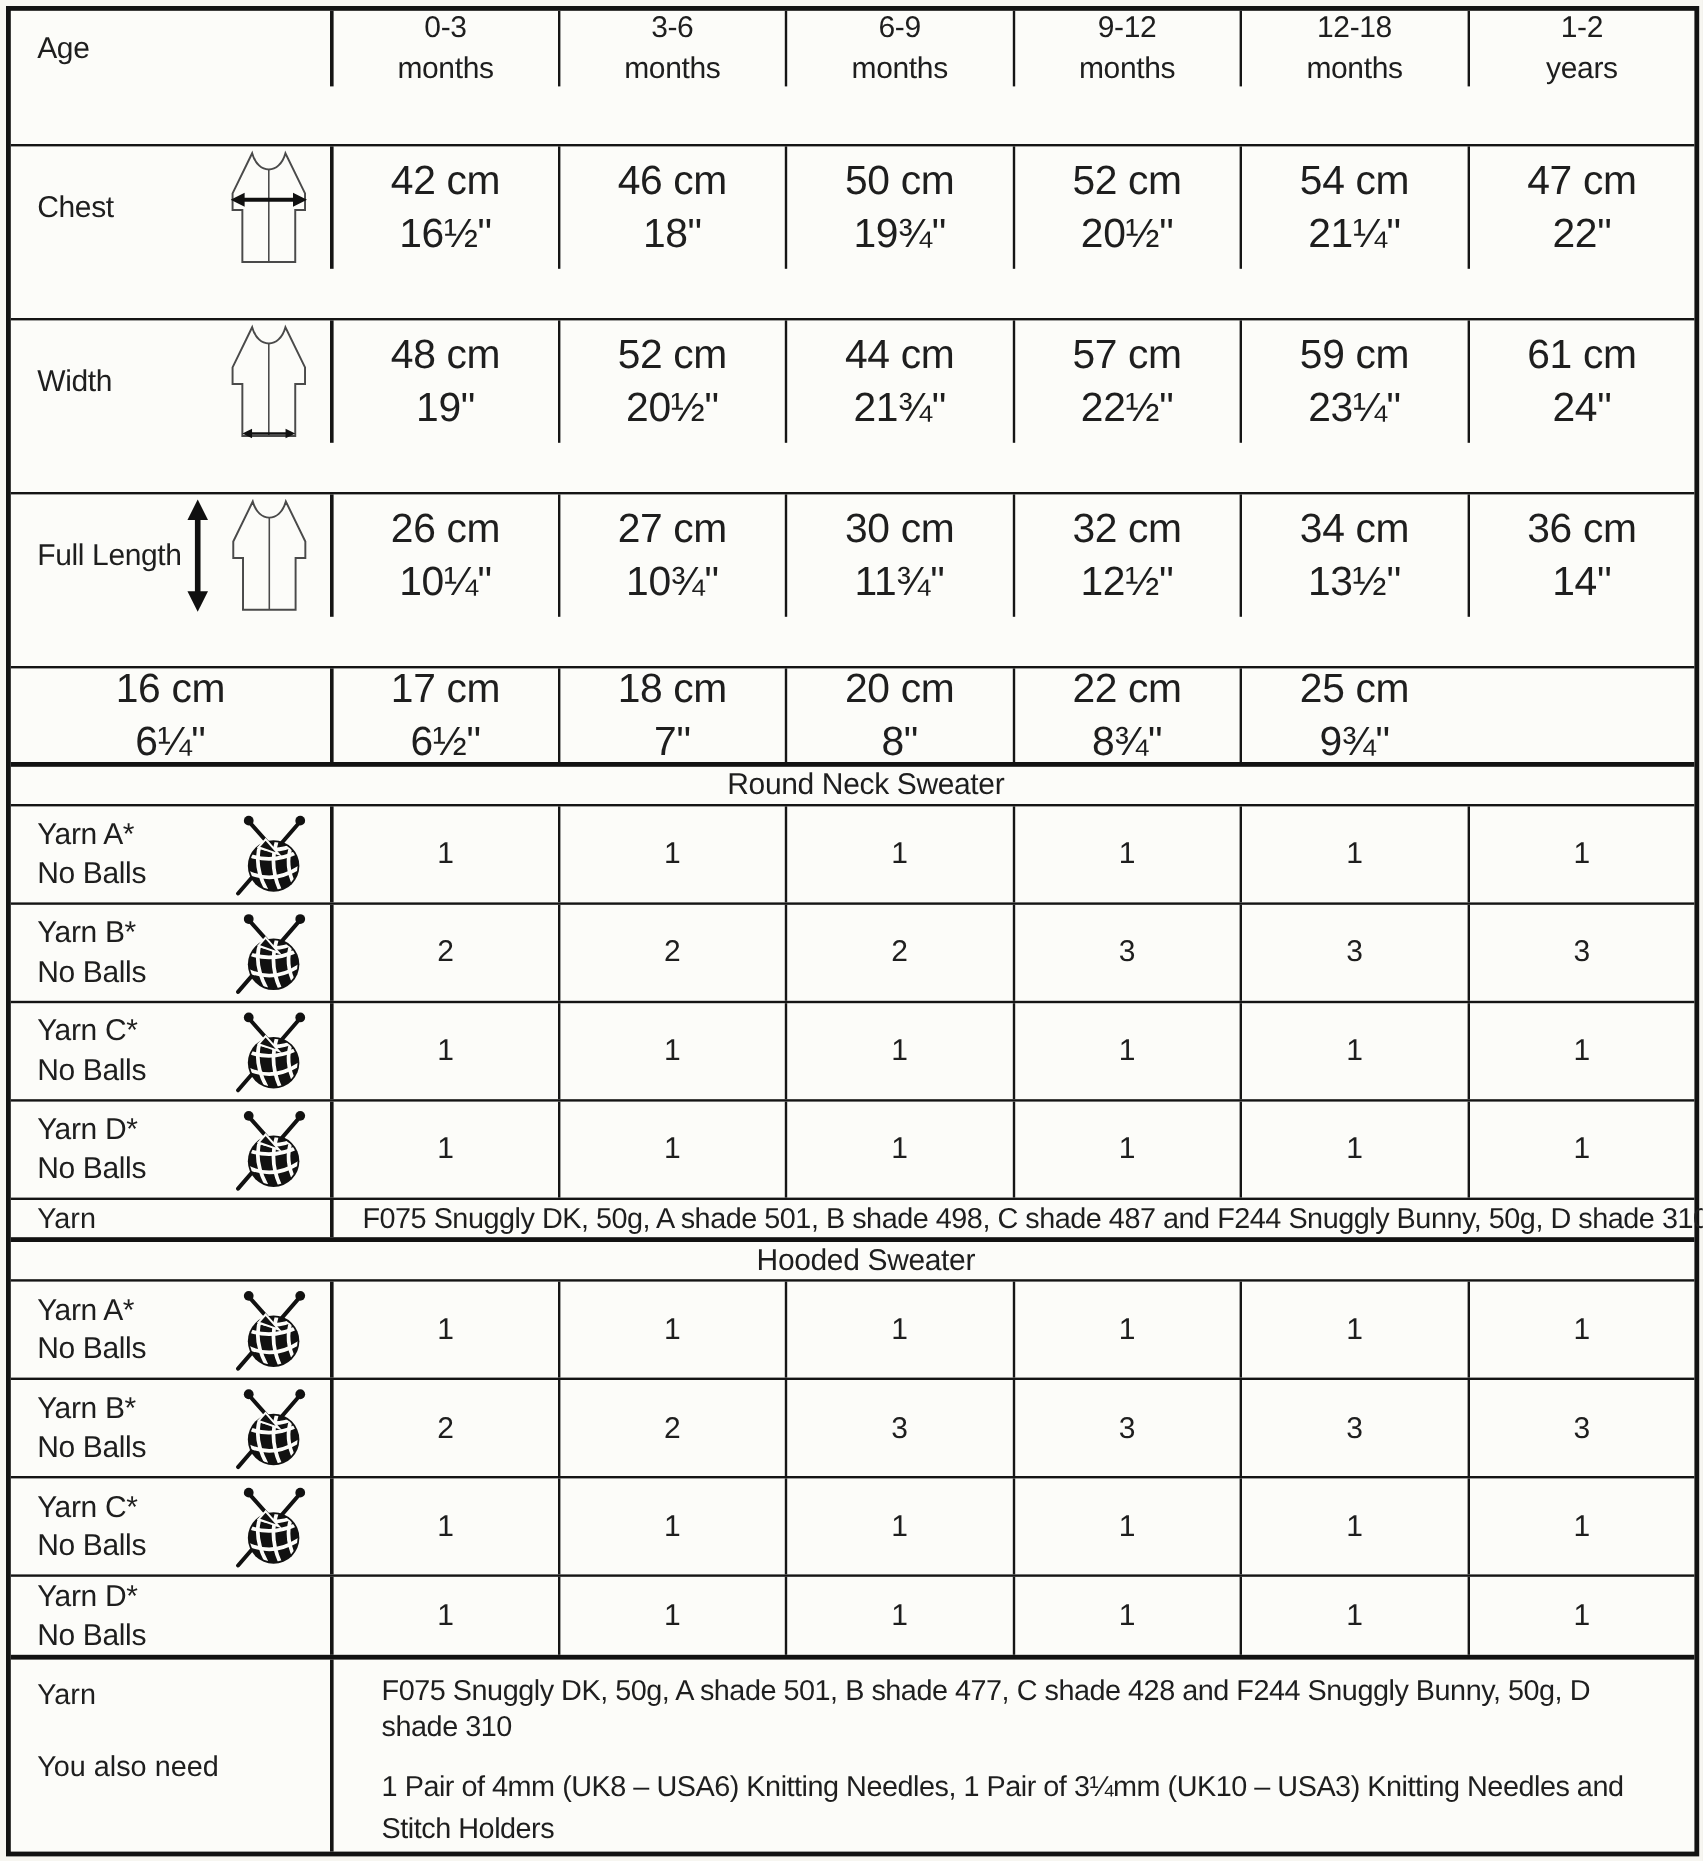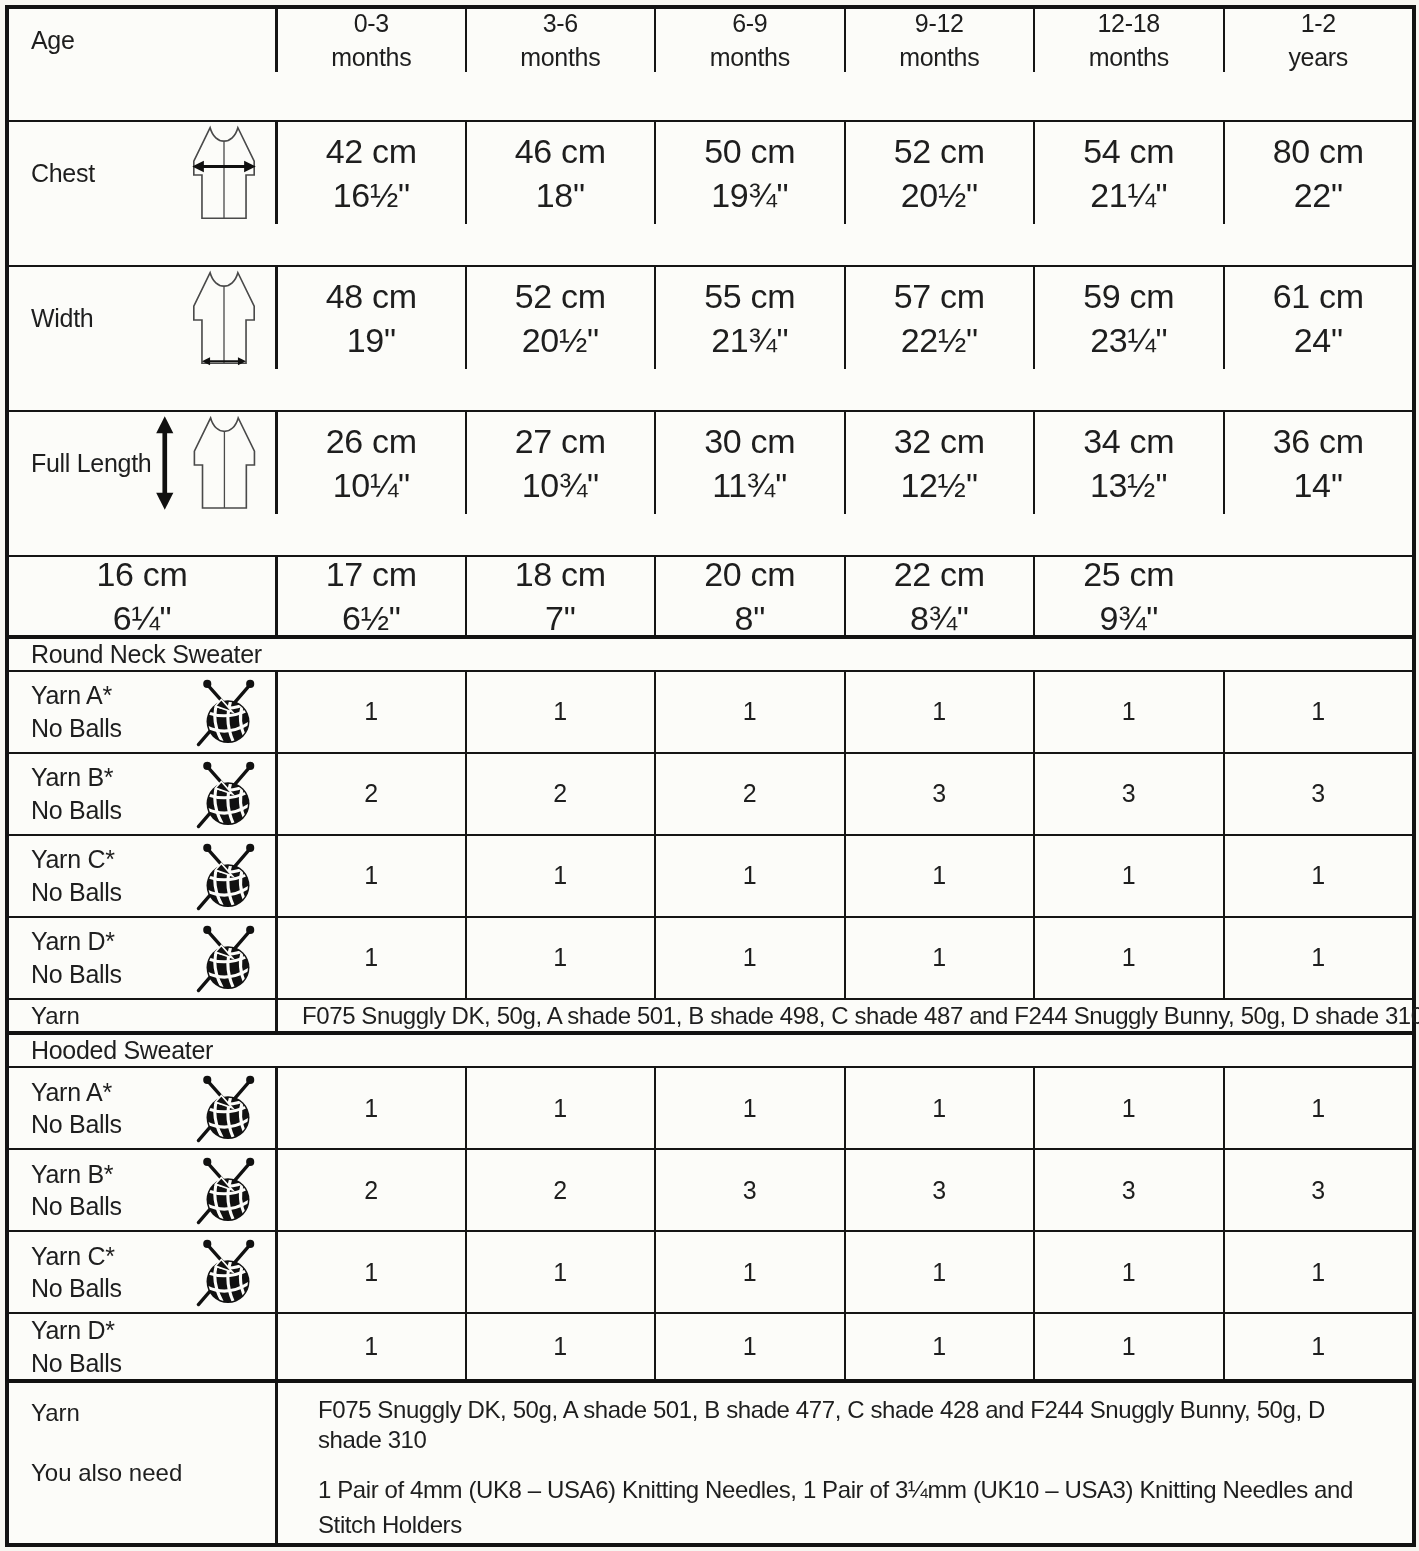--- a/index.html
+++ b/index.html
@@ -21,21 +21,21 @@
     display: flex;
     flex-direction: column;
   }
   .row {
     display: grid;
     grid-template-columns: 266px repeat(6, 1fr);
     border-top: 2px solid #151515;
   }
   .row.two-col { grid-template-columns: 266px 1fr; }
   .row.first { border-top: none; }
-  .row.thick-top { border-top: 4px solid #121212; }
+  .row.thick-top { border-top: 4px solid #121212; justify-content: center; }
   .cell { border-left: 2px solid #151515; }
   .cell:first-child { border-left: none; }
   .cell:nth-child(2) { border-left-width: 3px; }
   .section-row { display: flex; align-items: center; padding-left: 22px; }
 
   .r-header { height: 106px; }
   .r-meas   { height: 97px; margin-top: 48px; }
   .r-sect   { height: 56px; }
   .r-yarn-a { height: 94px; }
   .r-note   { height: 55px; }
@@ -189,21 +189,21 @@
       </div>
       <div class="cell num-cell">
         <span>52 cm</span>
         <span>20½"</span>
       </div>
       <div class="cell num-cell">
         <span>54 cm</span>
         <span>21¼"</span>
       </div>
       <div class="cell num-cell">
-        <span>80 cm</span>
+        <span>47 cm</span>
         <span>22"</span>
       </div>
     </div>
 
     <div class="row r-meas">
       <div class="cell label-cell">
         <span class="lbl">Width</span>
         <span class="icon-box">
           <svg class="icon" width="82" height="102" viewBox="0 0 100 125">
             <use href="#sym-sweater"></use>
@@ -213,21 +213,21 @@
       </div>
       <div class="cell num-cell">
         <span>48 cm</span>
         <span>19"</span>
       </div>
       <div class="cell num-cell">
         <span>52 cm</span>
         <span>20½"</span>
       </div>
       <div class="cell num-cell">
-        <span>55 cm</span>
+        <span>44 cm</span>
         <span>21¾"</span>
       </div>
       <div class="cell num-cell">
         <span>57 cm</span>
         <span>22½"</span>
       </div>
       <div class="cell num-cell">
         <span>59 cm</span>
         <span>23¼"</span>
       </div>

